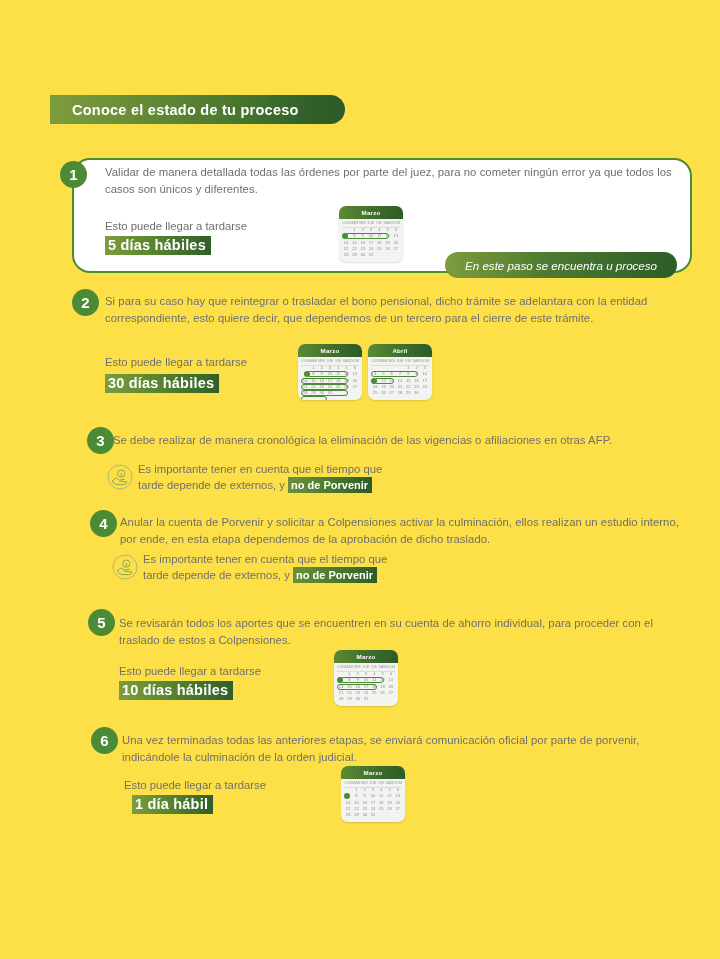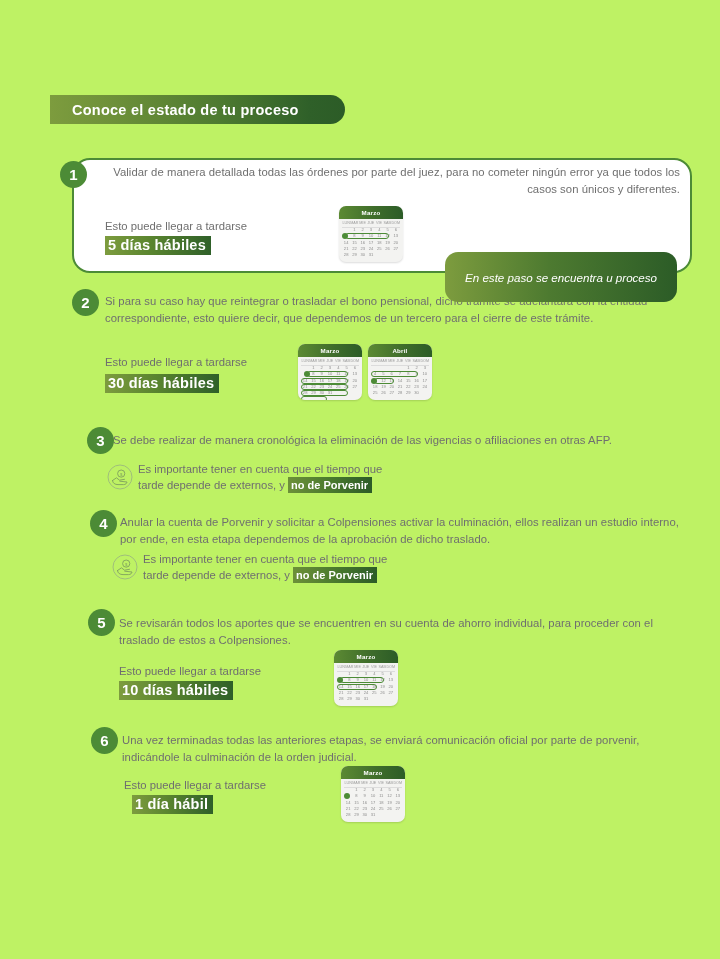--- a/index.html
+++ b/index.html
@@ -13,21 +13,21 @@
     height: 959px;
     position: relative;
     font-family: "Liberation Sans", sans-serif;
     overflow: hidden;
   }
 
   .page {
     position: relative;
     width: 720px;
     height: 959px;
-    background: #bef264;
+    background: #fde047;
   }
 
   
   .header-banner {
     position: absolute;
     left: 50px;
     top: 95px;
     width: 295px;
     height: 29px;
     background: linear-gradient(to right, #7d9c3e 0%, #6d9039 22%, #4d7a30 58%, #2f6029 88%, #2c5c27 100%);
@@ -109,21 +109,21 @@
     white-space: nowrap;
     line-height: 14px;
   }
 
   
   .current-badge {
     position: absolute;
     left: 445px;
     top: 252px;
     height: 26px;
-    padding: 12px 20px;
+    padding: 0 20px;
     border-radius: 13px;
     background: linear-gradient(to right, #7d9c3e 0%, #4d7a30 45%, #2c5c27 100%);
     display: flex;
     align-items: center;
     z-index: 6;
   }
   .current-badge-text {
     color: #ffffff;
     font-size: 11.6px;
     font-style: italic;
@@ -213,21 +213,21 @@
 <div class="page">
 
   <div class="header-banner">
     <div class="header-banner-text">Conoce el estado de tu proceso</div>
   </div>
 
   <div class="step1-box"></div>
 
   <div class="step-num" style="left:60px; top:161px;">1</div>
 
-  <div class="step-body" style="left:105px; top:164px; width:575px;text-align:right;">
+  <div class="step-body" style="left:105px; top:164px; width:575px;">
     <div class="step-text">Validar de manera detallada todas las órdenes por parte del juez, para no cometer ningún error ya que todos los casos son únicos y diferentes.</div>
   </div>
 
   <div class="step-body" style="left:105px; top:219px;">
     <div class="tardarse">Esto puede llegar a tardarse</div>
     <div style="margin-top:2px;">
       <span class="hl">5 días hábiles</span>
     </div>
   </div>
 

